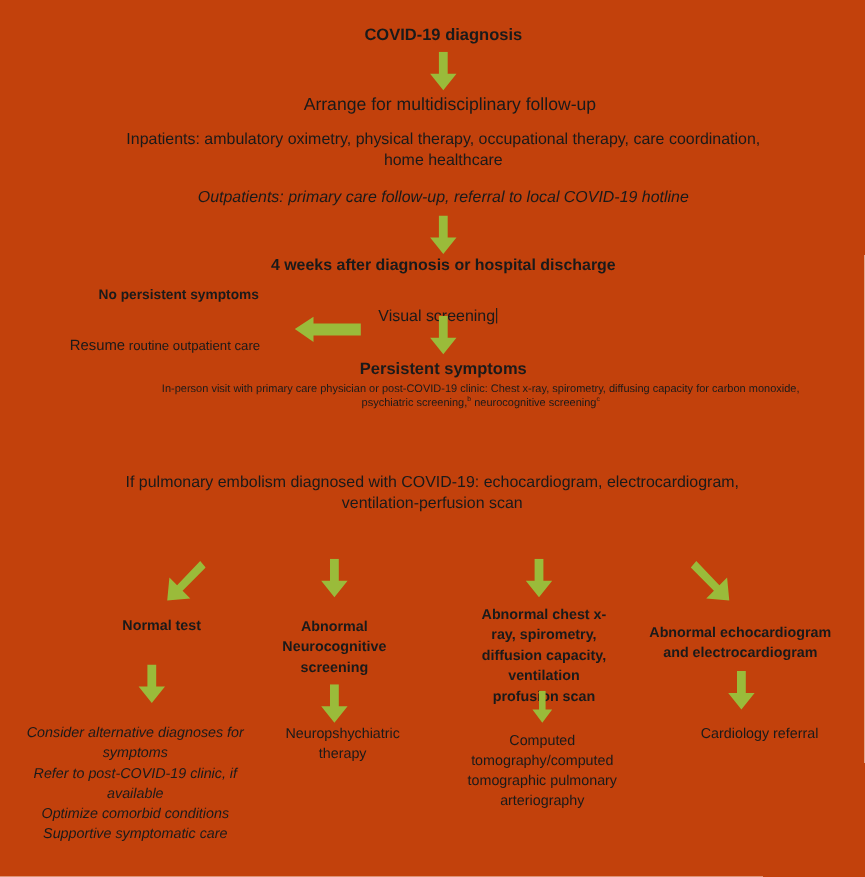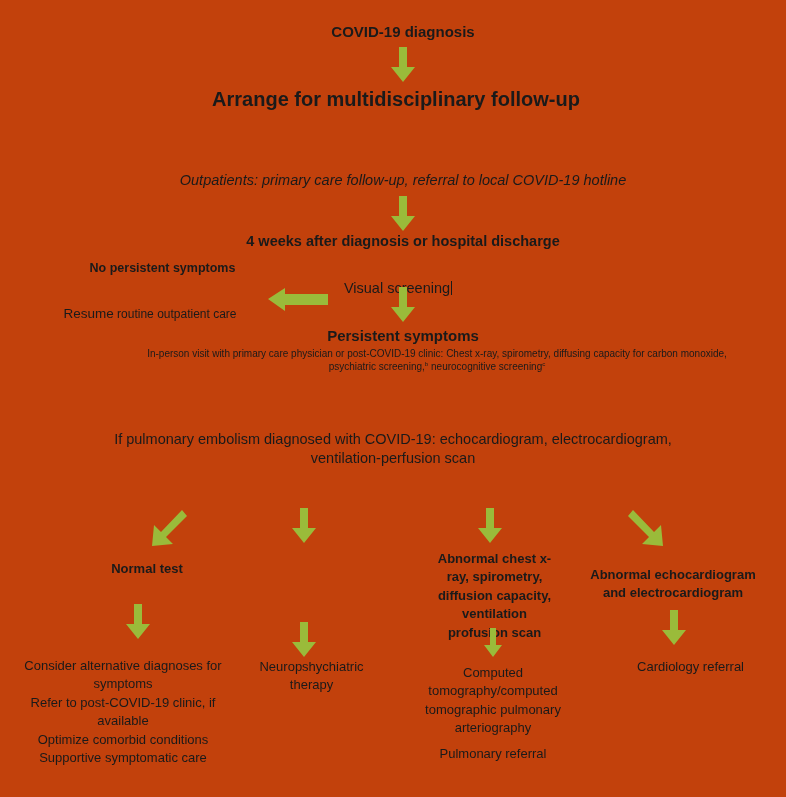--- a/index.html
+++ b/index.html
@@ -50,22 +50,23 @@
 <div id="canvas">
 
   <div class="node bold" style="left:253px; top:22px; width:300px; font-size:15px;">COVID-19 diagnosis</div>
 
   <div class="arrow" style="left:389px; top:47px;">
     <svg width="28" height="36" viewBox="0 0 28 36" aria-hidden="true">
       <polygon points="10,0 18,0 18,20 26,20 14,35 2,20 10,20" fill="#9ABB3A"></polygon>
     </svg>
   </div>
 
-  <div class="node" style="left:136px; top:86px; width:520px; font-size:20px;font-weight:bold;">Arrange for multidisciplinary follow-up</div>
+  <div class="node" style="left:149px; top:86px; width:520px; font-size:16px;">Arrange for multidisciplinary follow-up</div>
 
+  <div class="node" style="left:113px; top:118px; width:580px; font-size:14.5px;">Inpatients: ambulatory oximetry, physical therapy, occupational therapy, care coordination, home healthcare</div>
 
   <div class="node" style="left:113px; top:171px; width:580px; font-size:14.5px;font-style:italic;">Outpatients: primary care follow-up, referral to local COVID-19 hotline</div>
 
   <div class="arrow" style="left:389px; top:196px;">
     <svg width="28" height="36" viewBox="0 0 28 36" aria-hidden="true">
       <polygon points="10,0 18,0 18,20 26,20 14,35 2,20 10,20" fill="#9ABB3A"></polygon>
     </svg>
   </div>
 
   <div class="node bold" style="left:203px; top:232px; width:400px; font-size:14.5px;">4 weeks after diagnosis or hospital discharge</div>
@@ -126,45 +127,45 @@
   </div>
 
   <div class="node bold" style="left:67px; top:561px; width:160px; font-size:13px;">Normal test</div>
 
   <div class="arrow" style="left:124px; top:604px;">
     <svg width="28" height="36" viewBox="0 0 28 36" aria-hidden="true">
       <polygon points="10,0 18,0 18,20 26,20 14,35 2,20 10,20" fill="#9ABB3A"></polygon>
     </svg>
   </div>
 
-  <div class="node" style="left:8px; top:657px; width:230px; font-size:13px; line-height:1.42;">Consider alternative diagnoses for symptoms
+  <div class="node" style="left:8px; top:657px; width:230px; font-size:13px; line-height:1.42;font-style:italic;">Consider alternative diagnoses for symptoms
 Refer to post-COVID-19 clinic, if available
 Optimize comorbid conditions
 Supportive symptomatic care</div>
 
+  <div class="node bold" style="left:244px; top:561px; width:120px; font-size:13px; line-height:1.42;">Abnormal Neurocognitive screening</div>
 
   <div class="arrow" style="left:290px; top:622px;">
     <svg width="28" height="36" viewBox="0 0 28 36" aria-hidden="true">
       <polygon points="10,0 18,0 18,20 26,20 14,35 2,20 10,20" fill="#9ABB3A"></polygon>
     </svg>
   </div>
 
   <div class="node" style="left:239px; top:658px; width:145px; font-size:13px; line-height:1.42;">Neuropshychiatric therapy</div>
 
   <div class="node bold" style="left:432px; top:550px; width:125px; font-size:13px; line-height:1.42;">Abnormal chest x-ray, spirometry, diffusion capacity, ventilation profusion scan</div>
 
   <div class="arrow" style="left:482px; top:628px;">
     <svg width="22" height="30" viewBox="0 0 22 30" aria-hidden="true">
       <polygon points="8,0 14,0 14,17 20,17 11,29 2,17 8,17" fill="#9ABB3A"></polygon>
     </svg>
   </div>
 
   <div class="node" style="left:413px; top:664px; width:160px; font-size:13px; line-height:1.42;">Computed tomography/computed tomographic pulmonary arteriography</div>
 
-  <div class="node" style="left:413px; top:746px; width:160px; font-size:13px;">Pulmonary referral</div>
 
   <div class="node bold" style="left:583px; top:555px; width:180px; font-size:13px; line-height:1.42;margin-top:11px;">Abnormal echocardiogram and electrocardiogram</div>
 
   <div class="arrow" style="left:660px; top:610px;">
     <svg width="28" height="36" viewBox="0 0 28 36" aria-hidden="true">
       <polygon points="10,0 18,0 18,20 26,20 14,35 2,20 10,20" fill="#9ABB3A"></polygon>
     </svg>
   </div>
 
   <div class="node" style="left:604px; top:658px; width:140px; font-size:13px; line-height:1.42;text-align:right;">Cardiology referral</div>

